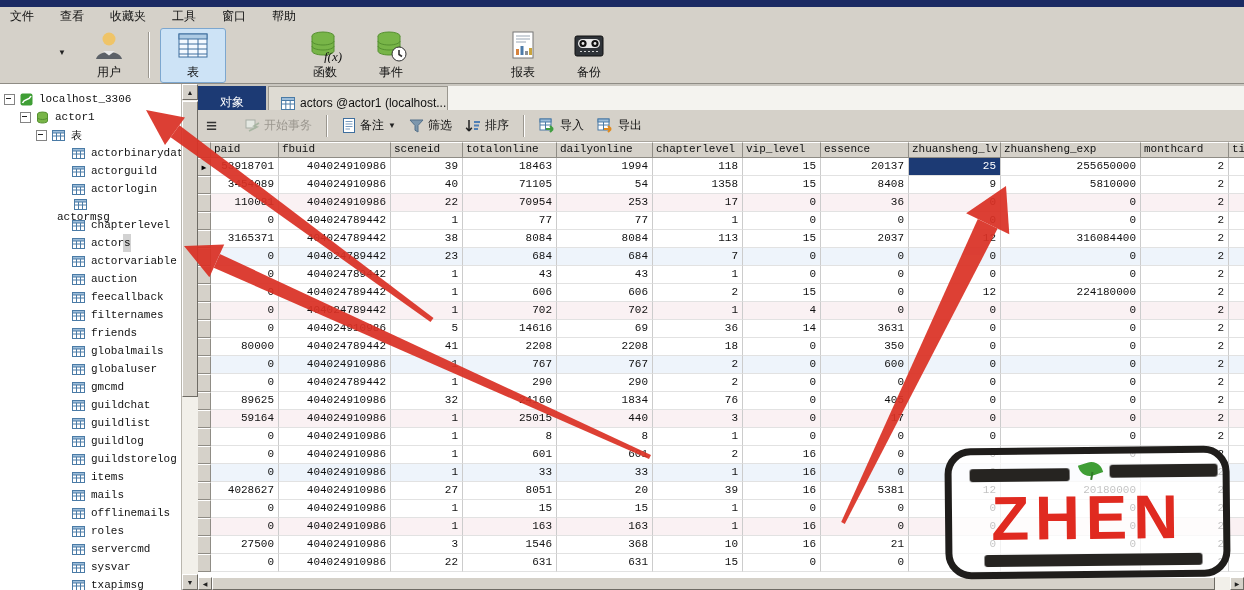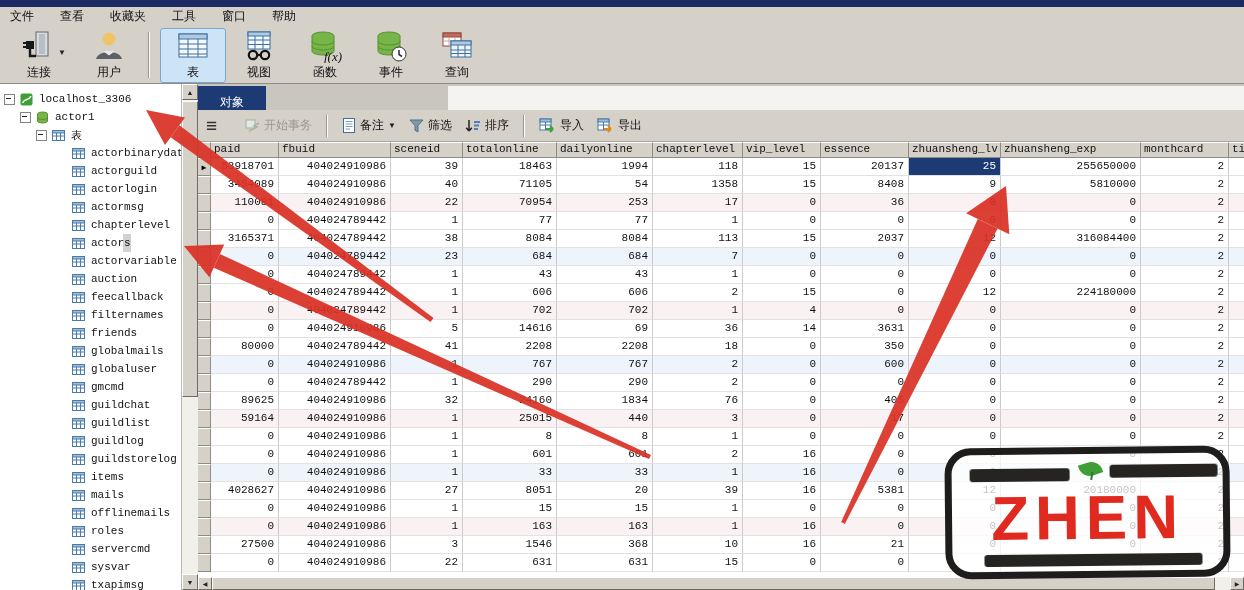--- a/index.html
+++ b/index.html
@@ -76,87 +76,78 @@
   <div class="menubar">
       <div class="menu-item">文件</div>
       <div class="menu-item">查看</div>
       <div class="menu-item">收藏夹</div>
       <div class="menu-item">工具</div>
       <div class="menu-item">窗口</div>
       <div class="menu-item">帮助</div>
     </div>
 
   <div class="toolbar">
-      <div class="tbtn" style="left: 6px;">
-        <span class="ic"><svg viewBox="0 0 34 34" width="34" height="34">
-            <rect x="14" y="3" width="12" height="24" fill="#d7dadd" stroke="#63686e"></rect>
-            <rect x="17" y="5" width="6" height="20" fill="#b9bec4"></rect>
-            <rect x="4" y="12" width="8" height="8" fill="#16181a"></rect>
-            <path d="M4 14h-3M4 18h-3" stroke="#16181a" stroke-width="2"></path>
-            <path d="M8 20v7h6" fill="none" stroke="#16181a" stroke-width="2.4"></path>
-          </svg></span>
-        <span class="lbl">连接</span>
-      </div>
       <span class="tb-caret" style="left: 58px;">▼</span>
       <div class="tbtn" style="left: 76px;">
         <span class="ic"><svg viewBox="0 0 34 34" width="34" height="34">
             <circle cx="17" cy="10" r="6.5" fill="#efc468"></circle>
             <path d="M4 30c2-9.5 24-9.5 26 0z" fill="#5c6168"></path>
             <path d="M11 22l6 4.5 6-4.5" fill="#e9e9e9"></path>
           </svg></span>
         <span class="lbl">用户</span>
       </div>
       <div class="tbtn selected" style="left: 160px;">
         <span class="ic"><svg viewBox="0 0 34 34" width="34" height="34">
             <rect x="3" y="5" width="28" height="23" fill="#f4f9ff" stroke="#3f6f9e"></rect>
             <rect x="3" y="5" width="28" height="5" fill="#aecbe4" stroke="#3f6f9e"></rect>
             <path d="M3 15h28M3 20h28M3 25h28M12 10v18M22 10v18" stroke="#3f6f9e" fill="none"></path>
           </svg></span>
         <span class="lbl">表</span>
-      </div>
-      <div class="tbtn" style="left: 226px;">
-        <span class="ic"><svg viewBox="0 0 34 34" width="34" height="34">
-            <rect x="6" y="3" width="22" height="17" fill="#f4f9ff" stroke="#3f6f9e"></rect>
-            <rect x="6" y="3" width="22" height="4" fill="#aecbe4" stroke="#3f6f9e"></rect>
-            <path d="M6 11h22M6 15.5h22M13 7v13M21 7v13" stroke="#3f6f9e" fill="none"></path>
-            <circle cx="11" cy="26" r="4.2" fill="none" stroke="#111" stroke-width="2.2"></circle>
-            <circle cx="23" cy="26" r="4.2" fill="none" stroke="#111" stroke-width="2.2"></circle>
-            <path d="M15.2 26h3.6" stroke="#111" stroke-width="2.2"></path>
-          </svg></span>
-        <span class="lbl">视图</span>
       </div>
       <div class="tbtn" style="left: 358px;">
         <span class="ic"><svg viewBox="0 0 34 34" width="34" height="34">
             <ellipse cx="15" cy="7" rx="11" ry="4" fill="#78b548" stroke="#559030"></ellipse>
             <path d="M4 7v15c0 2.2 4.9 4 11 4s11-1.8 11-4V7" fill="#78b548" stroke="#559030"></path>
             <path d="M4 12c0 2.2 4.9 4 11 4s11-1.8 11-4M4 17c0 2.2 4.9 4 11 4s11-1.8 11-4" fill="none" stroke="#559030"></path>
             <circle cx="25" cy="25" r="7" fill="#fff" stroke="#333"></circle>
             <path d="M25 21v4.5l3 2" stroke="#333" fill="none" stroke-width="1.6"></path>
           </svg></span>
         <span class="lbl">事件</span>
       </div>
       <div class="tbtn" style="left: 292px;">
         <span class="ic"><svg viewBox="0 0 34 34" width="34" height="34">
             <ellipse cx="15" cy="7" rx="11" ry="4" fill="#78b548" stroke="#559030"></ellipse>
             <path d="M4 7v15c0 2.2 4.9 4 11 4s11-1.8 11-4V7" fill="#78b548" stroke="#559030"></path>
             <path d="M4 12c0 2.2 4.9 4 11 4s11-1.8 11-4M4 17c0 2.2 4.9 4 11 4s11-1.8 11-4" fill="none" stroke="#559030"></path>
             <text x="16" y="32" font-size="13" font-style="italic" font-family="serif" fill="#111">f(x)</text>
           </svg></span>
         <span class="lbl">函数</span>
       </div>
-      <div class="tbtn" style="left: 424px;">
+      <div class="tbtn" style="left: 490px;">
         <span class="ic"><svg viewBox="0 0 34 34" width="34" height="34">
-            <rect x="3" y="4" width="18" height="13" fill="#fff" stroke="#8a4a42"></rect>
-            <rect x="3" y="4" width="18" height="4" fill="#c96a5a" stroke="#8a4a42"></rect>
-            <path d="M3 12h18M9 8v9M15 8v9" stroke="#c9a49e" fill="none"></path>
-            <rect x="11" y="12" width="20" height="16" fill="#eef4fa" stroke="#3f6f9e"></rect>
-            <rect x="11" y="12" width="20" height="4" fill="#aecbe4" stroke="#3f6f9e"></rect>
-            <path d="M11 21h20M11 24.5h20M18 16v12M25 16v12" stroke="#3f6f9e" fill="none"></path>
-          </svg></span>
-        <span class="lbl">查询</span>
+            <rect x="7" y="3" width="20" height="26" fill="#fff" stroke="#777"></rect>
+            <path d="M10 7h14M10 10h14M10 13h10" stroke="#9aa7b5" fill="none"></path>
+            <rect x="10" y="20" width="3" height="6" fill="#d6823c"></rect>
+            <rect x="14.5" y="17" width="3" height="9" fill="#4d7ba8"></rect>
+            <rect x="19" y="22" width="3" height="4" fill="#8a8f96"></rect>
+            <rect x="23" y="19" width="3" height="7" fill="#caa43c"></rect>
+          </svg></span>
+        <span class="lbl">报表</span>
+      </div>
+      <div class="tbtn" style="left: 556px;">
+        <span class="ic"><svg viewBox="0 0 34 34" width="34" height="34">
+            <rect x="3" y="7" width="28" height="20" rx="2" fill="#2f3338" stroke="#111"></rect>
+            <rect x="6" y="10" width="22" height="9" rx="4.5" fill="#e8e8e8"></rect>
+            <circle cx="11" cy="14.5" r="3.6" fill="#111"></circle>
+            <circle cx="23" cy="14.5" r="3.6" fill="#111"></circle>
+            <circle cx="11" cy="14.5" r="1.4" fill="#e8e8e8"></circle>
+            <circle cx="23" cy="14.5" r="1.4" fill="#e8e8e8"></circle>
+            <path d="M8 22.5h18" stroke="#cfcfcf" stroke-dasharray="2 2"></path>
+          </svg></span>
+        <span class="lbl">备份</span>
       </div>
       <div class="tb-sep" style="left: 148px;"></div>
     </div>
 
   <div class="sidebar">
       <div class="tnode" style="top: 6px; left: 4px;">
         <span class="exp"></span>
         <span class="tic"><svg viewBox="0 0 13 13" width="13" height="13">
             <rect x="0.5" y="0.5" width="12" height="12" rx="2" fill="#3f9e35"></rect>
             <path d="M2.5 10C5 4.5 8.5 8.5 11 3" stroke="#fff" stroke-width="1.6" fill="none"></path>
@@ -201,21 +192,21 @@
       </div>
       <div class="tnode" style="top: 96px; left: 57px;">
         <span style="width:15px;flex:0 0 auto"></span>
         <span class="tic"><svg viewBox="0 0 13 13" width="13" height="13">
             <rect x="0.5" y="1.5" width="12" height="10" fill="#fff" stroke="#4a7ba6"></rect>
             <rect x="0.5" y="1.5" width="12" height="2.5" fill="#9dbdd9" stroke="#4a7ba6"></rect>
             <path d="M0.5 7h12M4.5 4v7.5M8.5 4v7.5" stroke="#4a7ba6" fill="none"></path>
           </svg></span>
         <span class="nm">actorlogin</span>
       </div>
-      <div class="tnode" style="top: 114px; left: 57px;">
+      <div class="tnode" style="top: 114px; left: 57px; flex-direction: column;">
         <span style="width:15px;flex:0 0 auto"></span>
         <span class="tic"><svg viewBox="0 0 13 13" width="13" height="13">
             <rect x="0.5" y="1.5" width="12" height="10" fill="#fff" stroke="#4a7ba6"></rect>
             <rect x="0.5" y="1.5" width="12" height="2.5" fill="#9dbdd9" stroke="#4a7ba6"></rect>
             <path d="M0.5 7h12M4.5 4v7.5M8.5 4v7.5" stroke="#4a7ba6" fill="none"></path>
           </svg></span>
         <span class="nm">actormsg</span>
       </div>
       <div class="tnode" style="top: 132px; left: 57px;">
         <span style="width:15px;flex:0 0 auto"></span>
@@ -412,20 +403,30 @@
   <div class="vscroll">
     <div class="sb-btn" style="top:0">▲</div>
     <div class="sb-thumb" style="left:0;top:17px;width:16px;height:296px"></div>
     <div class="sb-btn" style="top:490px">▼</div>
   </div>
 
   <div class="content">
     <div class="tabstrip">
       <div class="tab objects">
         <span>对象</span>
+      </div>
+      <div class="tab table">
+        <span class="mini">
+          <svg viewBox="0 0 14 13" width="14" height="13">
+              <rect x="0.5" y="0.5" width="13" height="12" fill="#fff" stroke="#4a7ba6"></rect>
+              <rect x="0.5" y="0.5" width="13" height="3" fill="#9dbdd9" stroke="#4a7ba6"></rect>
+              <path d="M0.5 7h13M4.8 3.5v9M9.2 3.5v9" stroke="#4a7ba6" fill="none"></path>
+            </svg>
+        </span>
+        <span>actors @actor1 (localhost...</span>
       </div>
       <div class="tabrest"></div>
     </div>
 
     <div class="gridbar">
       <span class="hamburger">≡</span>
       <span class="gbtn disabled">
         <svg width="15" height="14" viewBox="0 0 15 14">
             <rect x="1" y="1" width="9" height="8" fill="#e4e8e2" stroke="#a7aea5"></rect>
             <path d="M4 12l8-4-3-1 5-3" fill="none" stroke="#a7b5a2" stroke-width="1.6"></path>

